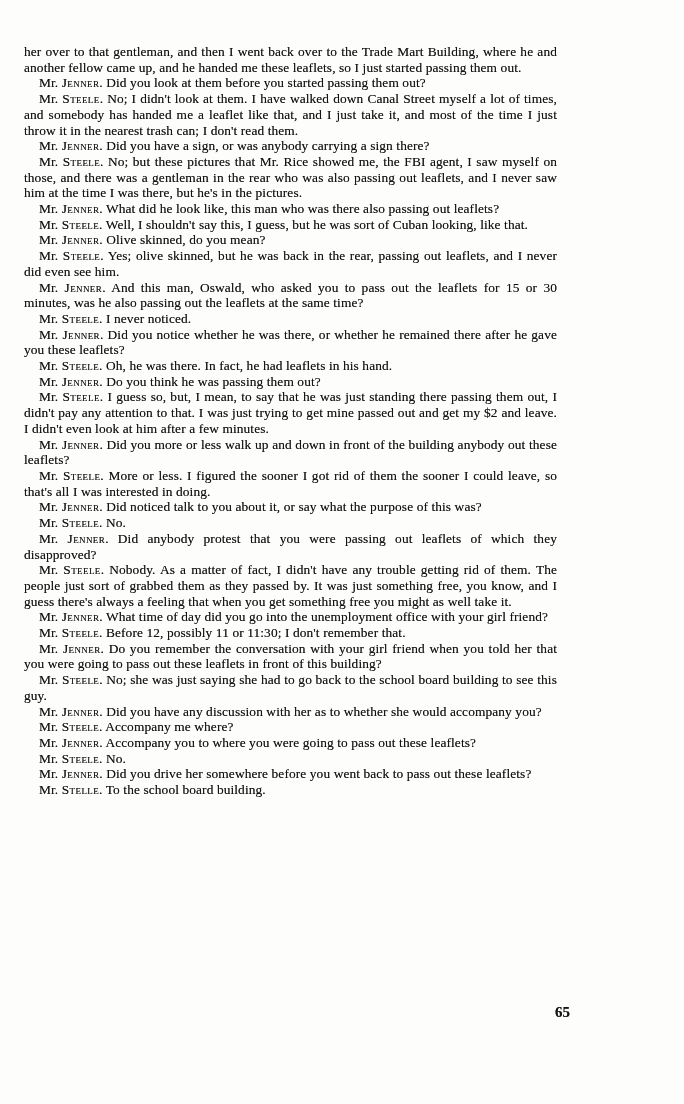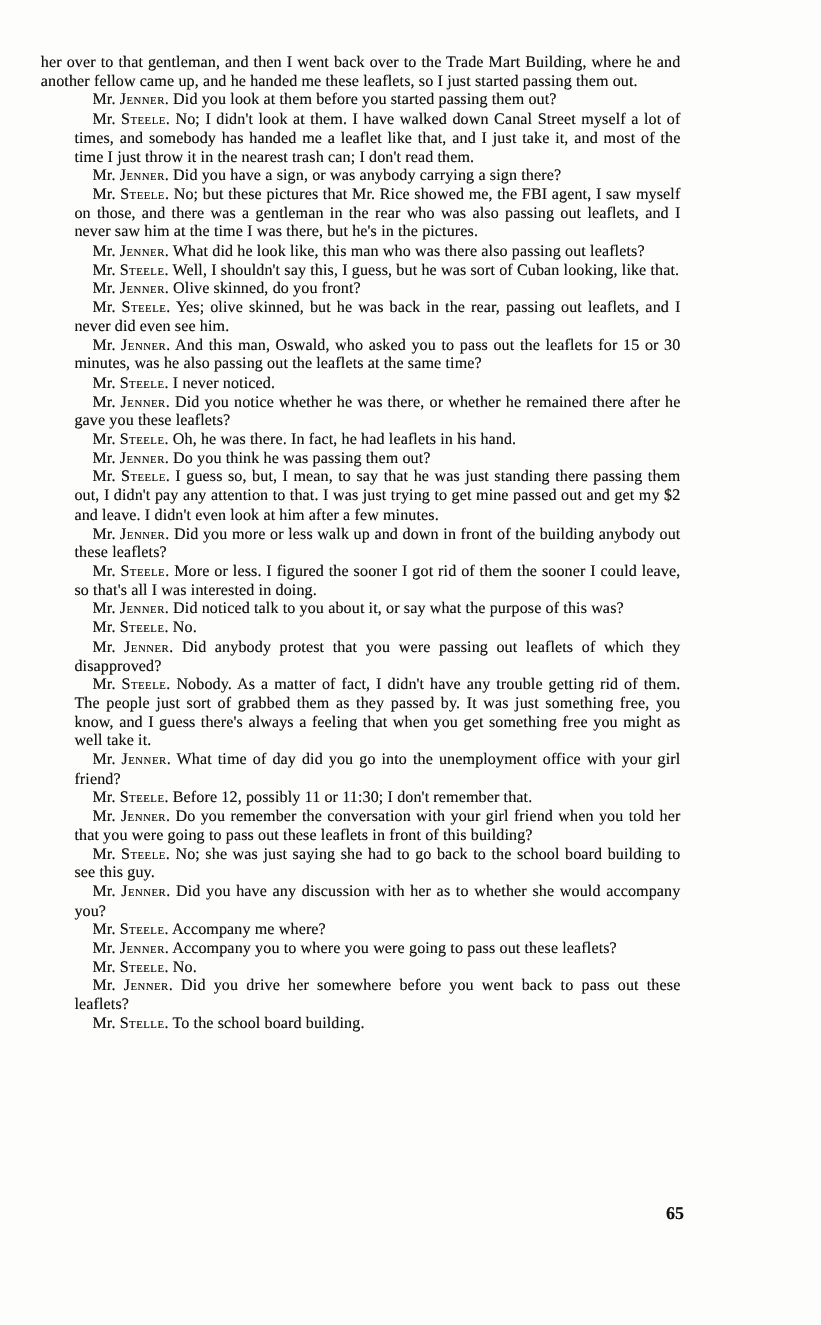--- a/index.html
+++ b/index.html
@@ -11,39 +11,38 @@
     position: relative;
     width: 684px;
     height: 1104px;
     background: #fdfdfc;
     overflow: hidden;
     font-family: "Liberation Serif", "DejaVu Serif", serif;
     color: #141414;
   }
   .text-block {
     position: absolute;
-    left: 34px;
+    left: 24px;
     top: 44px;
     width: 533px;
     font-size: 13.4px;
     line-height: 15.7px;
     text-align: justify;
     text-shadow: 0 0 0.4px rgba(10,10,10,0.55);
     letter-spacing: 0.1px;
   }
   .text-block p {
     margin: 0;
     padding: 0;
   }
   p.continuation {
     text-indent: 0;
   }
   p.speech {
     text-indent: 15px;
-    margin-left: 28px;
   }
   .speaker-name {
     font-variant: small-caps;
     letter-spacing: 0.4px;
   }
   .page-number {
     position: absolute;
     top: 1004px;
     right: 114px;
     font-size: 15px;
@@ -64,21 +63,21 @@
   <p class="speech"><span><span>Mr.</span> <span class="speaker-name">Steele</span><span>.</span></span> <span>No; I didn't look at them. I have walked down Canal Street myself a lot of times, and somebody has handed me a leaflet like that, and I just take it, and most of the time I just throw it in the nearest trash can; I don't read them.</span></p>
 
   <p class="speech"><span><span>Mr.</span> <span class="speaker-name">Jenner</span><span>.</span></span> <span>Did you have a sign, or was anybody carrying a sign there?</span></p>
 
   <p class="speech"><span><span>Mr.</span> <span class="speaker-name">Steele</span><span>.</span></span> <span>No; but these pictures that Mr. Rice showed me, the FBI agent, I saw myself on those, and there was a gentleman in the rear who was also passing out leaflets, and I never saw him at the time I was there, but he's in the pictures.</span></p>
 
   <p class="speech"><span><span>Mr.</span> <span class="speaker-name">Jenner</span><span>.</span></span> <span>What did he look like, this man who was there also passing out leaflets?</span></p>
 
   <p class="speech"><span><span>Mr.</span> <span class="speaker-name">Steele</span><span>.</span></span> <span>Well, I shouldn't say this, I guess, but he was sort of Cuban looking, like that.</span></p>
 
-  <p class="speech"><span><span>Mr.</span> <span class="speaker-name">Jenner</span><span>.</span></span> <span>Olive skinned, do you front?</span></p>
+  <p class="speech"><span><span>Mr.</span> <span class="speaker-name">Jenner</span><span>.</span></span> <span>Olive skinned, do you mean?</span></p>
 
   <p class="speech"><span><span>Mr.</span> <span class="speaker-name">Steele</span><span>.</span></span> <span>Yes; olive skinned, but he was back in the rear, passing out leaflets, and I never did even see him.</span></p>
 
   <p class="speech"><span><span>Mr.</span> <span class="speaker-name">Jenner</span><span>.</span></span> <span>And this man, Oswald, who asked you to pass out the leaflets for 15 or 30 minutes, was he also passing out the leaflets at the same time?</span></p>
 
   <p class="speech"><span><span>Mr.</span> <span class="speaker-name">Steele</span><span>.</span></span> <span>I never noticed.</span></p>
 
   <p class="speech"><span><span>Mr.</span> <span class="speaker-name">Jenner</span><span>.</span></span> <span>Did you notice whether he was there, or whether he remained there after he gave you these leaflets?</span></p>
 
   <p class="speech"><span><span>Mr.</span> <span class="speaker-name">Steele</span><span>.</span></span> <span>Oh, he was there. In fact, he had leaflets in his hand.</span></p>

